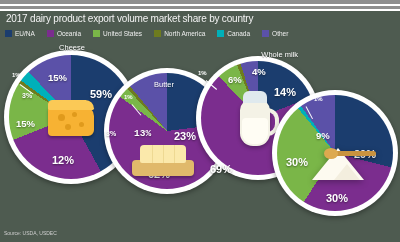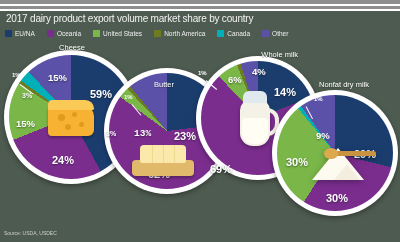--- a/index.html
+++ b/index.html
@@ -163,21 +163,21 @@
            #1b3d6e 0deg 151.2deg,
            #7b2d8e 151.2deg 248.4deg,
            #7ab648 248.4deg 302.4deg,
            #6e7b1f 302.4deg 306deg,
            #00b0b9 306deg 316.8deg,
            #5b51a8 316.8deg 360deg);"></div>
 
     <div class="pie-label" style="left:40px;top:-7px;width:56px;color:#ffffff;">Cheese</div>
 
     <div class="pct big" style="left:86px;top:38px;">59%</div>
-    <div class="pct big" style="left:48px;top:104px;">24%</div>
+    <div class="pct big" style="left:48px;top:104px;">12%</div>
     <div class="pct mid" style="left:12px;top:68px;">15%</div>
     <div class="pct tiny" style="left:8px;top:22px;color:#ffffff;">1%</div>
     <div class="pct sm" style="left:18px;top:42px;">3%</div>
     <div class="pct mid" style="left:44px;top:22px;">15%</div>
 
     <div class="leader" style="left:16px;top:34px;width:16px;transform:rotate(36deg);"></div>
 
     <div class="icon" style="left:44px;top:56px;">
       <div class="cheese-body">
         <div class="cheese-top"></div>
@@ -252,21 +252,20 @@
   <div class="pie-wrap" style="left:272px;top:48px;width:126px;height:126px;">
     <div class="pie-ring" style="width:126px;height:126px;"></div>
     <div class="pie" style="left:5px;top:5px;width:116px;height:116px;
          background:conic-gradient(
            #1b3d6e 0deg 104.4deg,
            #7b2d8e 104.4deg 212.4deg,
            #7ab648 212.4deg 320.4deg,
            #00b0b9 320.4deg 324deg,
            #5b51a8 324deg 360deg);"></div>
 
-    <div class="pie-label" style="left:26px;top:-10px;width:92px;color:#ffffff;">Nonfat dry milk</div>
 
     <div class="pct big" style="left:82px;top:58px;">29%</div>
     <div class="pct big" style="left:54px;top:102px;">30%</div>
     <div class="pct big" style="left:14px;top:66px;">30%</div>
     <div class="pct tiny" style="left:42px;top:6px;">1%</div>
     <div class="pct mid" style="left:44px;top:40px;">9%</div>
 
     <div class="leader" style="left:34px;top:16px;width:14px;transform:rotate(62deg);"></div>
 
     <div class="icon" style="left:40px;top:58px;">

